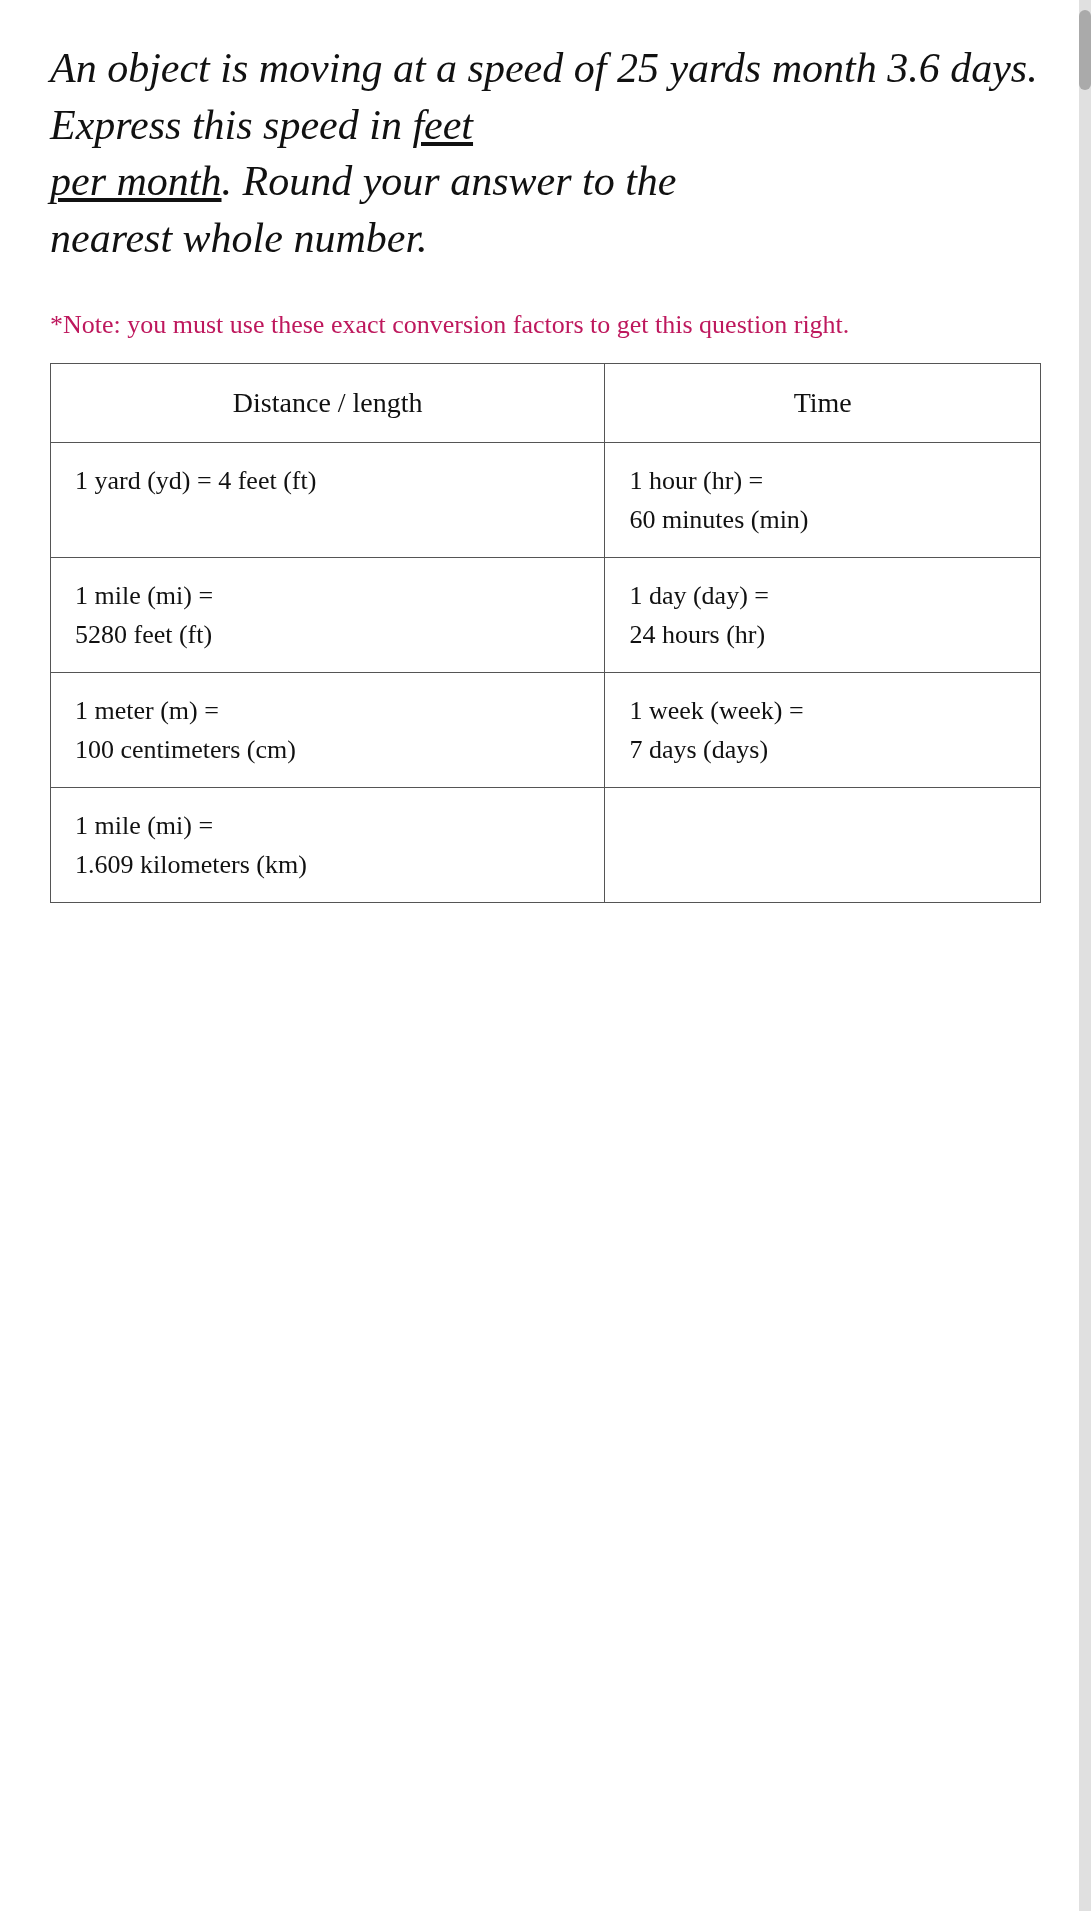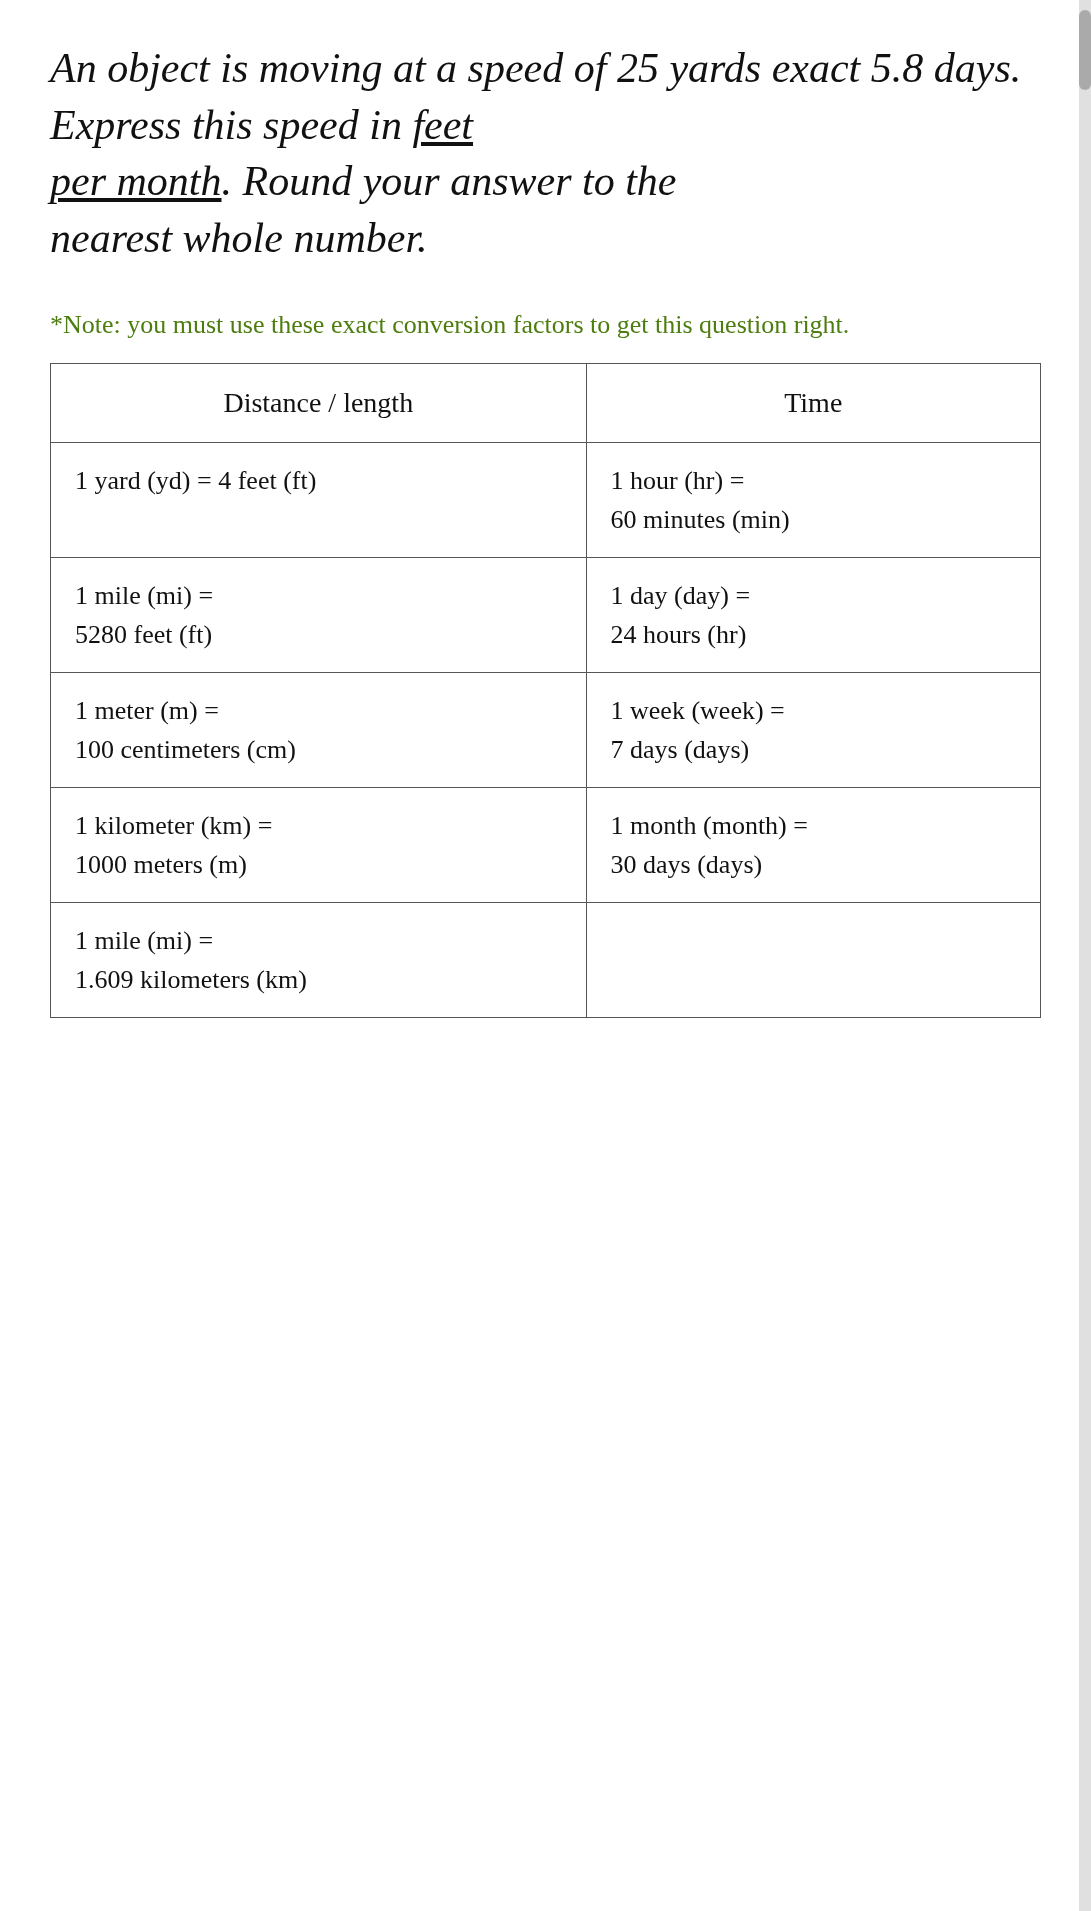--- a/index.html
+++ b/index.html
@@ -23,21 +23,21 @@
       font-style: italic;
       margin-bottom: 40px;
       font-weight: 400;
     }
 
     .note-text {
       font-size: 26px;
       font-style: normal;
       line-height: 1.4;
       margin-bottom: 20px;
-      color: #4d7c0f;
+      color: #be185d;
     }
 
     table {
       border-collapse: collapse;
       width: 100%;
       font-size: 26px;
       line-height: 1.5;
       padding-left: 12px;
     }
 
@@ -75,21 +75,21 @@
       border-radius: 6px;
       position: absolute;
       top: 10px;
     }
   </style>
 </head>
 <body>
 
 <div class="question-text">
   <span>An object is moving at a speed of <em><span>25 yards</span></em>
-  <em> exact </em><em><span>5.8 days</span></em>. Express this speed in <span style="text-decoration:underline;font-style:italic;">feet<br>per month</span>. Round your answer <em>to the<br>nearest whole number</em>.</span>
+  <em> month </em><em><span>3.6 days</span></em>. Express this speed in <span style="text-decoration:underline;font-style:italic;">feet<br>per month</span>. Round your answer <em>to the<br>nearest whole number</em>.</span>
 </div>
 
 <div class="note-text">*Note: you must use these exact conversion factors to get this question right.</div>
 
 <table>
   <thead>
     <tr>
       <th>Distance / length</th>
       <th>Time</th>
     </tr>
@@ -101,24 +101,20 @@
     </tr>
     <tr>
       <td>1 mile (mi) =<br>5280 feet (ft)</td>
       <td>1 day (day) =<br>24 hours (hr)</td>
     </tr>
     <tr>
       <td>1 meter (m) =<br>100 centimeters (cm)</td>
       <td>1 week (week) =<br>7 days (days)</td>
     </tr>
     <tr>
-      <td>1 kilometer (km) =<br>1000 meters (m)</td>
-      <td>1 month (month) =<br>30 days (days)</td>
-    </tr>
-    <tr>
       <td>1 mile (mi) =<br>1.609 kilometers (km)</td>
       <td>&nbsp;</td>
     </tr>
   </tbody>
 </table>
 
 <div class="scroll-bar">
   <div class="scroll-thumb"></div>
 </div>
 

